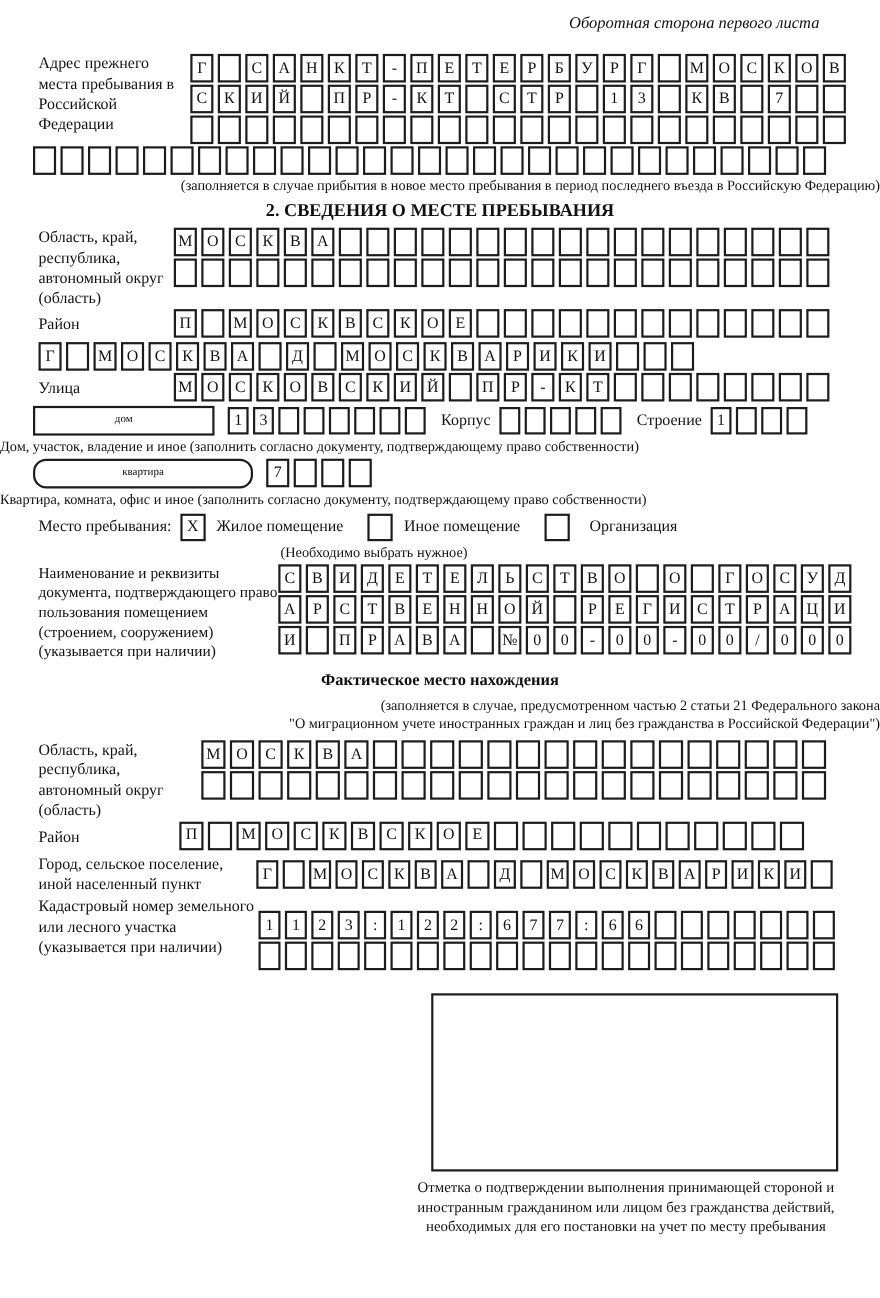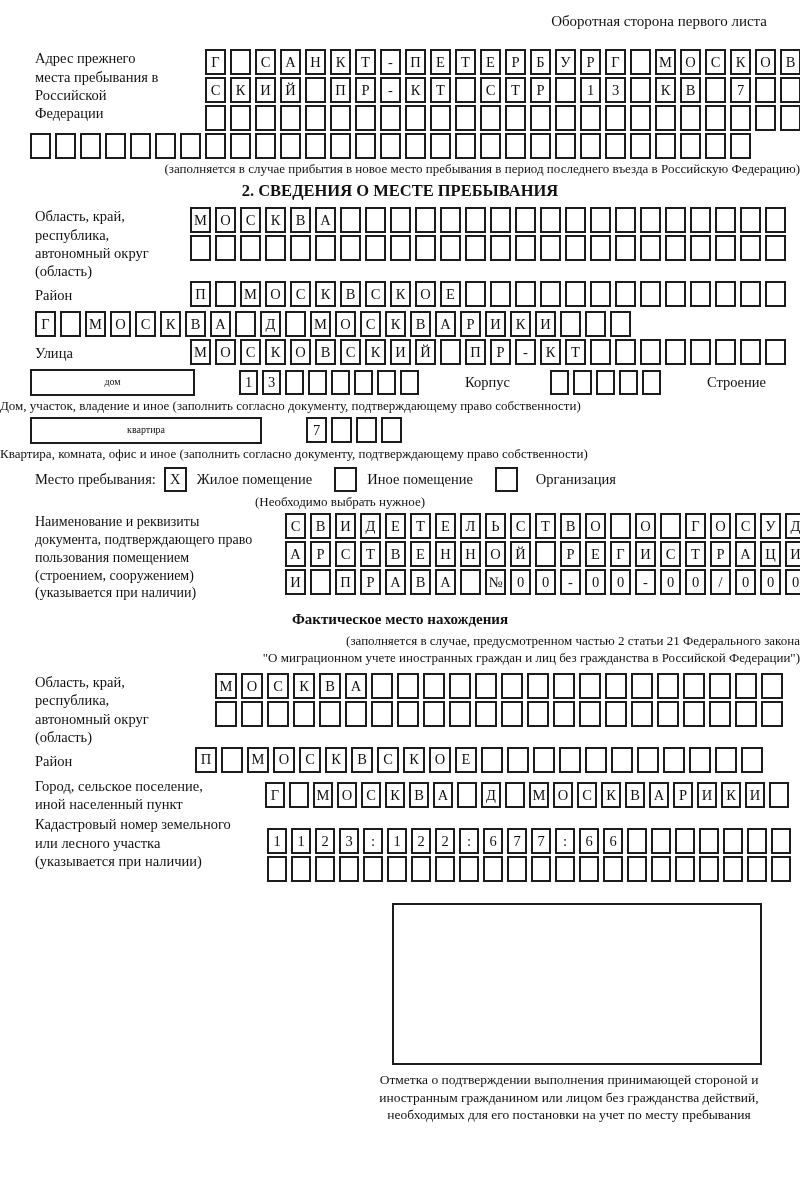--- a/index.html
+++ b/index.html
@@ -3,22 +3,22 @@
 <meta charset="utf-8">
 <style>
   * { box-sizing: border-box; }
   html,body { margin:0; padding:0; background:#ffffff; }
   .page {
     position:relative; width:800px; height:1180px; overflow:hidden;
     background:#ffffff; color:#111;
     font-family:"Liberation Serif","DejaVu Serif",serif;
     font-size:14.5px; line-height:1.28;
   }
-  .header-note { padding:12px 33px 0 0; text-align:right; font-size:15px; }
-  .frow { display:flex; align-items:flex-start;gap:32px; }
+  .header-note { padding:12px 55px 0 0; text-align:right; font-size:15px;font-style:italic; }
+  .frow { display:flex; align-items:flex-start; }
   .vcenter { align-items:center; }
   .lbl { flex:none; font-size:14.5px; line-height:1.27; }
   .w138 { width:138px; } .w123 { width:123px; } .w148 { width:148px; }
   .w218 { width:218px; } .w128 { width:128px; } .w198 { width:198px; } .w200 { width:200px; }
   .ml35 { margin-left:35px; } .ml30 { margin-left:30px; }
   .grids { flex:none; }
   .cellrow { display:flex; margin-bottom:2px; }
   .cell {
     flex:none; width:21px; height:26px; border:2px solid #1c1c1c; margin-right:4px;
     display:flex; align-items:center; justify-content:center;
@@ -29,21 +29,21 @@
   .ch .cell { width:19px; height:25px; margin-right:4px; }
   .caption { font-size:13px; line-height:1.3; margin:2px 0 2px 0; }
   .center { text-align:right; }
   .h2 { text-align:center; font-weight:bold; font-size:16.5px; margin:2px 0 6px 0; }
   .h3 { text-align:center; font-weight:bold; font-size:15px; margin:8px 0 4px 0; }
   .mb2 { margin-bottom:2px; }
   .wide-box {
     flex:none; height:27px; border:2px solid #1c1c1c; margin-right:12px;
     display:flex; align-items:center; justify-content:center; font-size:10px;
   }
-  .wb165 { width:165px; } .wb200 { width:232px; }
+  .wb165 { width:165px; } .wb200 { width:200px;border-radius:12px; }
   .inline-lbl { flex:none; font-size:14.5px; margin:3px 8px 0 10px; }
   .place-row { display:flex; align-items:center; margin:4px 0 2px 35px; }
   .checkbox {
     flex:none; width:23px; height:25px; border:2px solid #1c1c1c; margin:0 10px 0 8px;
     display:flex; align-items:center; justify-content:center; font-size:14.5px;
   }
   .opt { margin-right:14px; }
   .note { width:380px; margin-left:150px; text-align:center; font-size:13px; margin-top:1px; }
   .doc-block { margin-top:3px; }
   .stamp-wrap { position:absolute; left:348px; top:903px; width:442px; }

